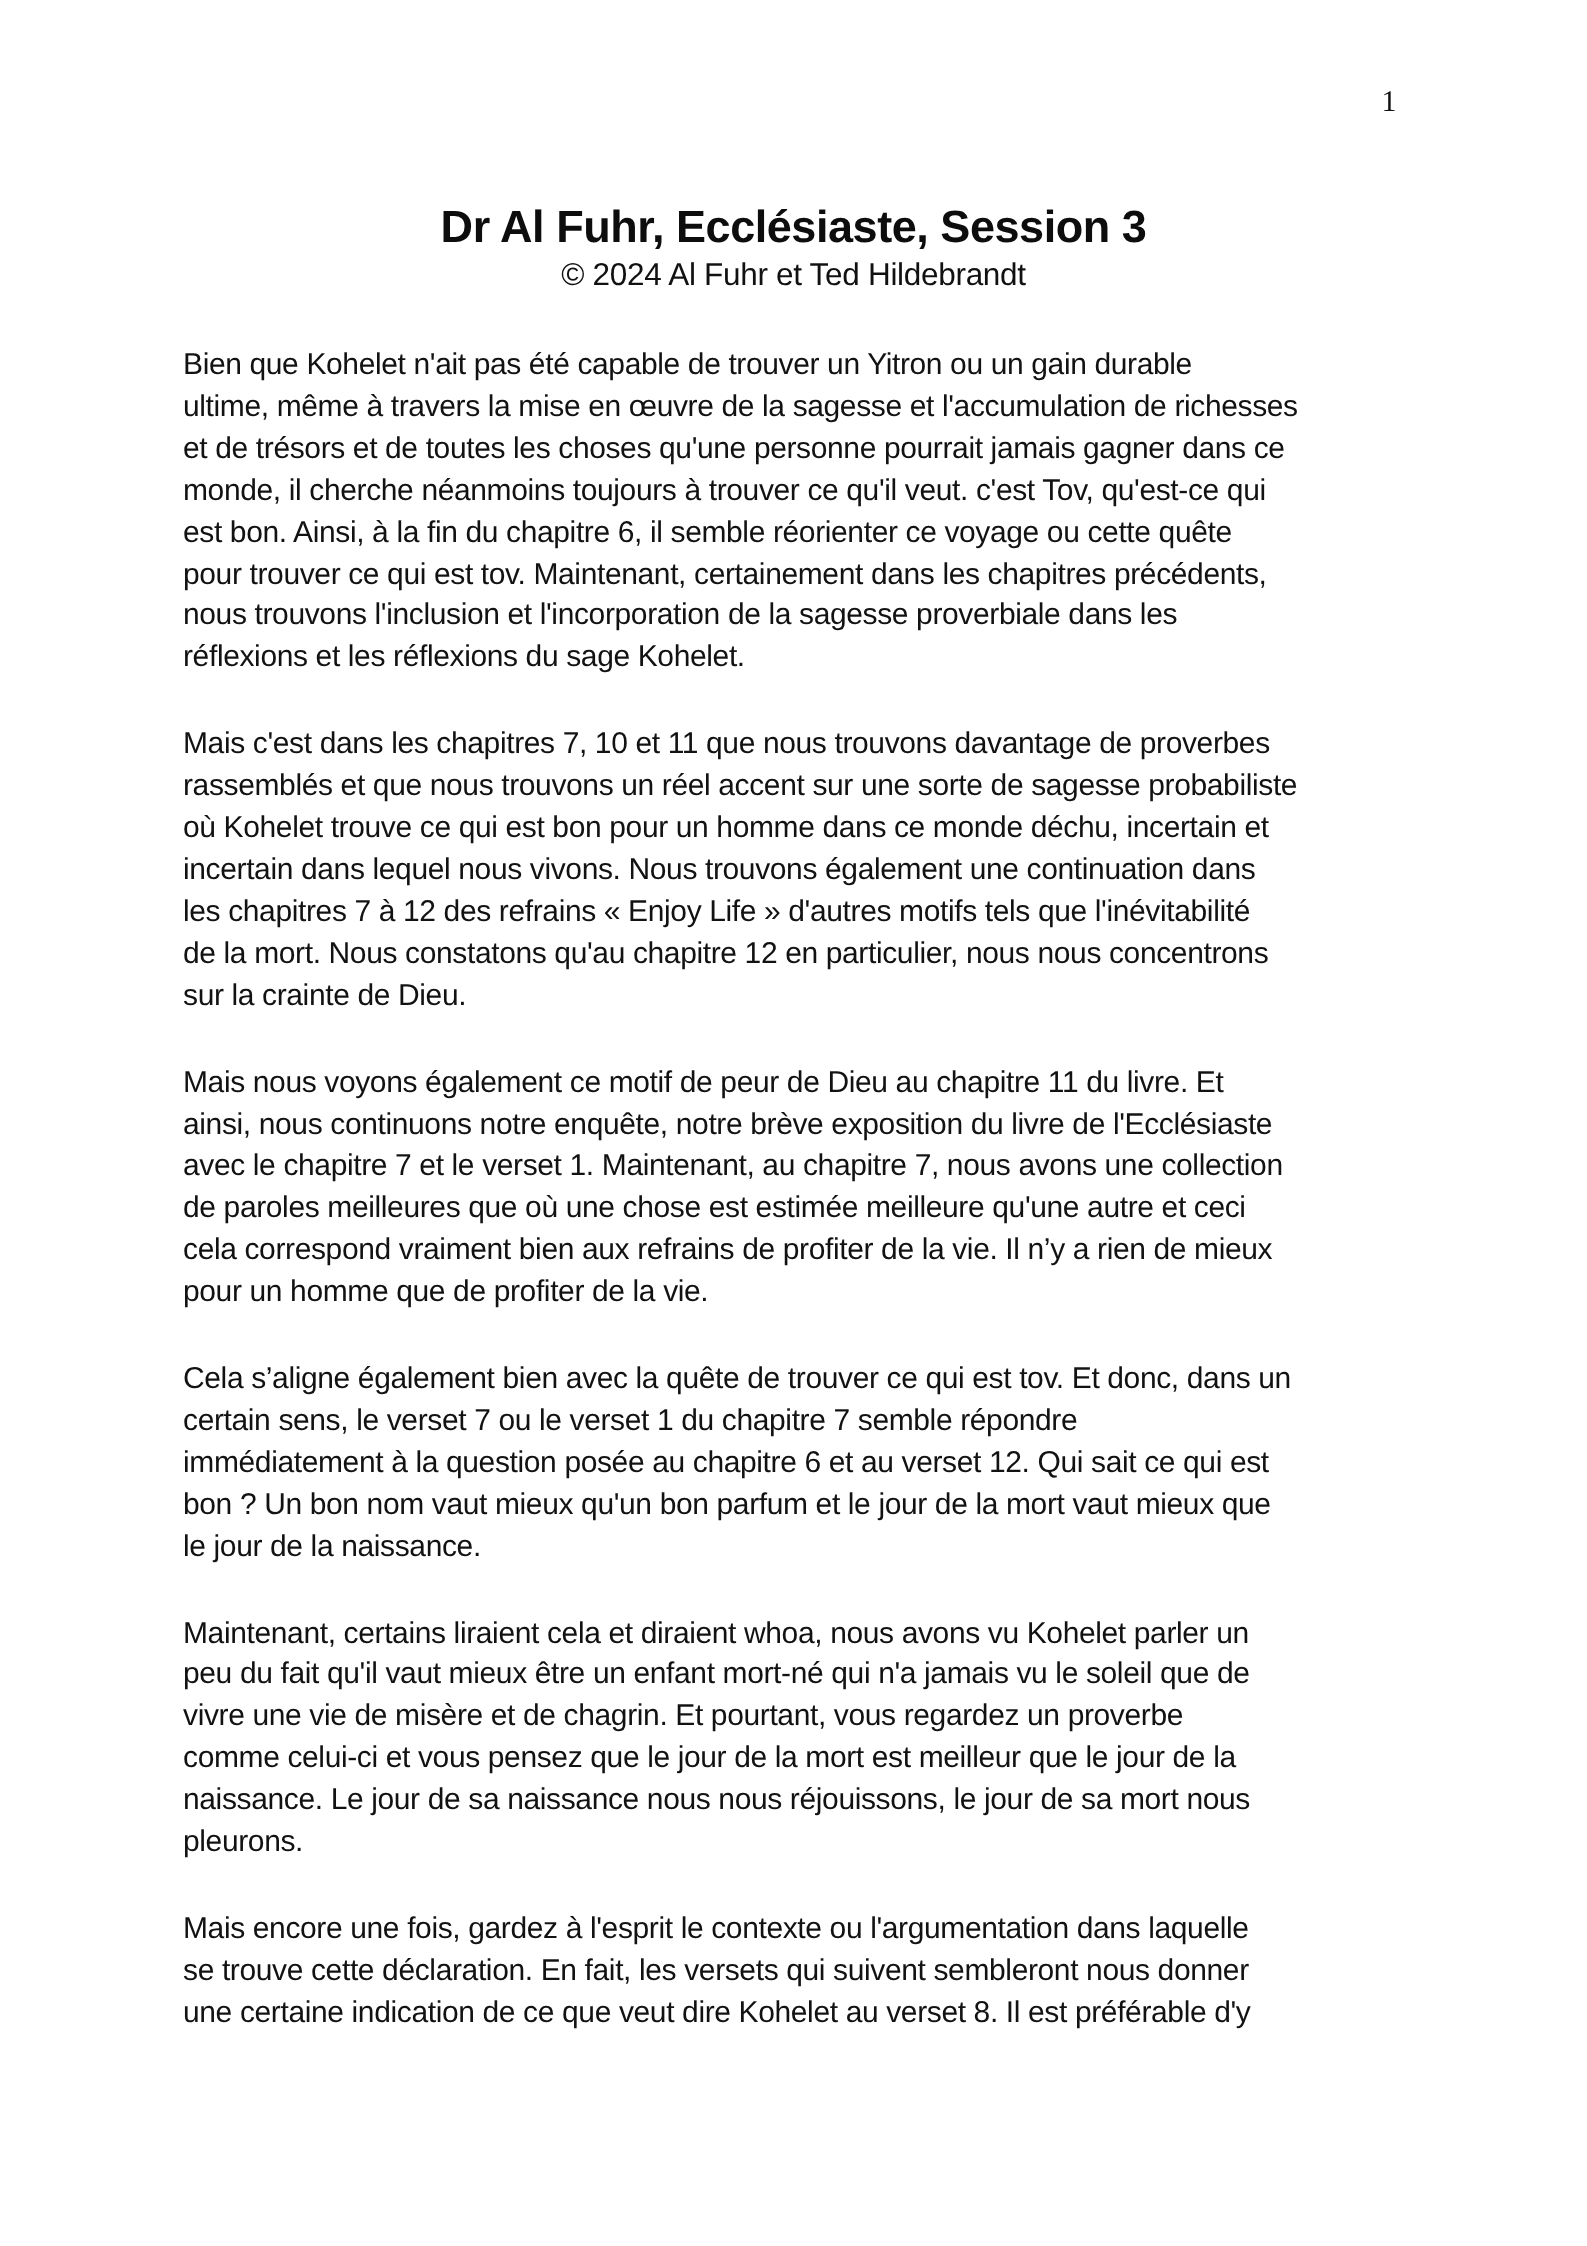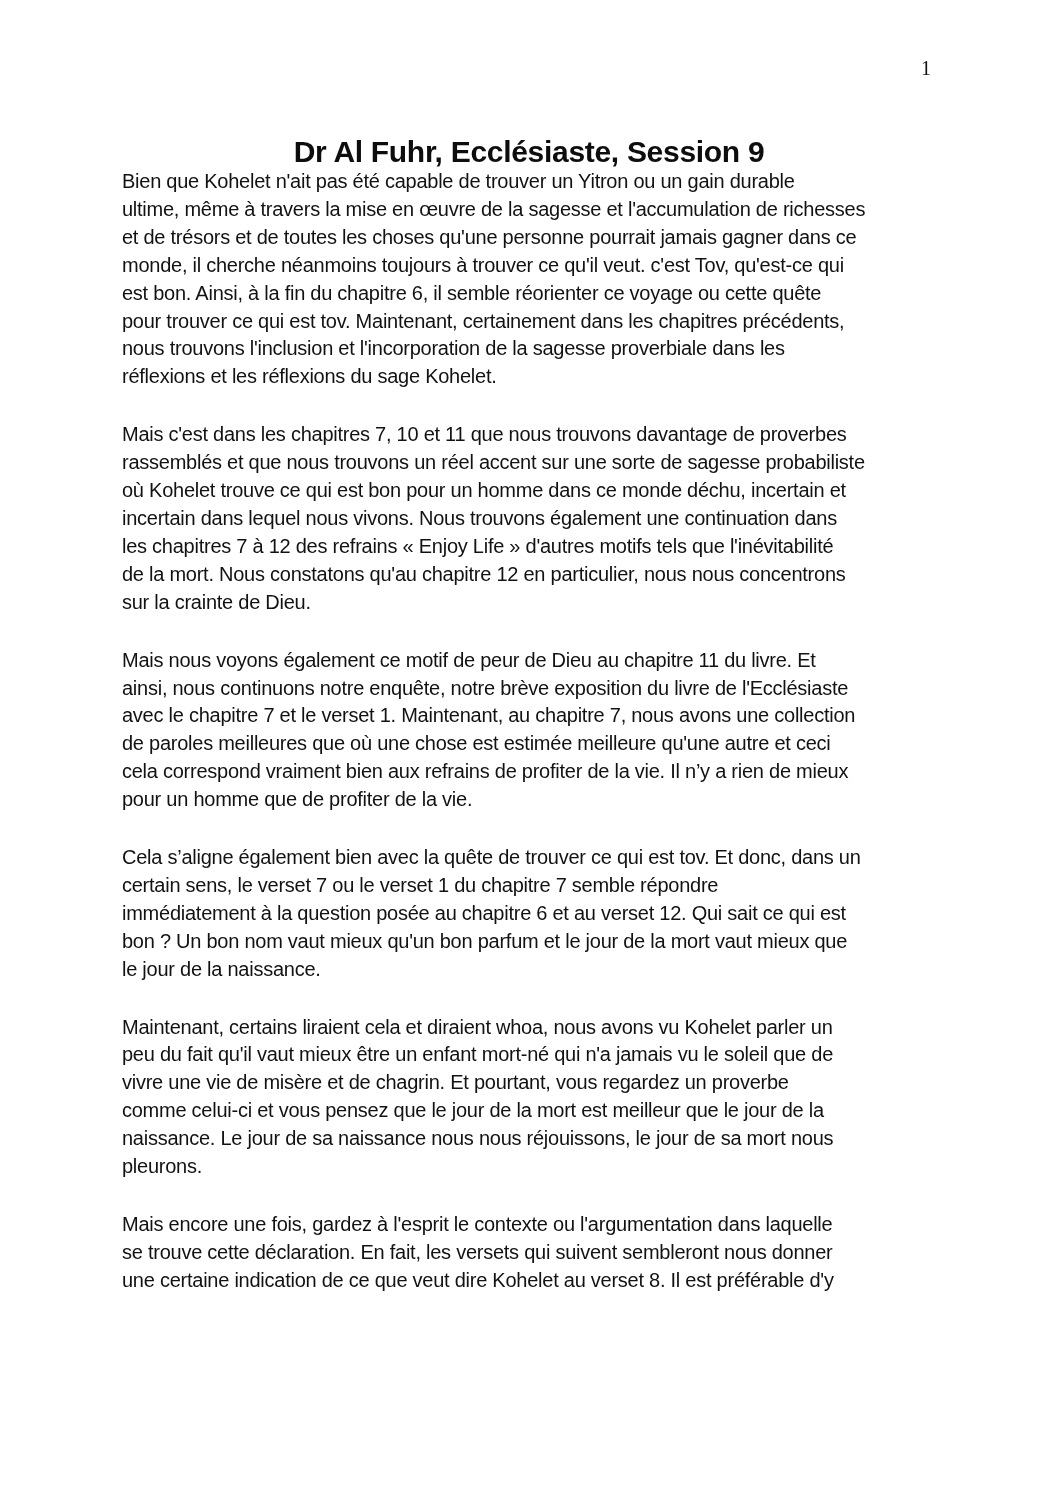--- a/index.html
+++ b/index.html
@@ -39,20 +39,21 @@
     color: #0d0d0d;
   }
   .subtitle {
     margin-top: 4px;
     font-size: 21px;
     line-height: 24px;
     letter-spacing: -0.2px;
     color: #111111;
   }
   .content {
+    margin-top: 34px;
     padding-left: 122px;
     padding-right: 118px;
   }
   .para {
     margin: 0 0 30px 0;
     font-size: 20px;
     line-height: 27.9px;
     letter-spacing: -0.25px;
     white-space: pre-line;
     text-align: left;
@@ -60,21 +61,22 @@
   }
 </style>
 </head>
 <body>
 
 <div class="page">
 
   <div class="page-number">1</div>
 
   <header class="header">
-    <h1 class="title">Dr Al Fuhr, Ecclésiaste, Session 9</h1>
+    <h1 class="title">Dr Al Fuhr, Ecclésiaste, Session 3</h1>
+    <div class="subtitle">© 2024 Al Fuhr et Ted Hildebrandt</div>
   </header>
 
   <main class="content">
     <p class="para">Bien que Kohelet n'ait pas été capable de trouver un Yitron ou un gain durable
 ultime, même à travers la mise en œuvre de la sagesse et l'accumulation de richesses
 et de trésors et de toutes les choses qu'une personne pourrait jamais gagner dans ce
 monde, il cherche néanmoins toujours à trouver ce qu'il veut. c'est Tov, qu'est-ce qui
 est bon. Ainsi, à la fin du chapitre 6, il semble réorienter ce voyage ou cette quête
 pour trouver ce qui est tov. Maintenant, certainement dans les chapitres précédents,
 nous trouvons l'inclusion et l'incorporation de la sagesse proverbiale dans les

